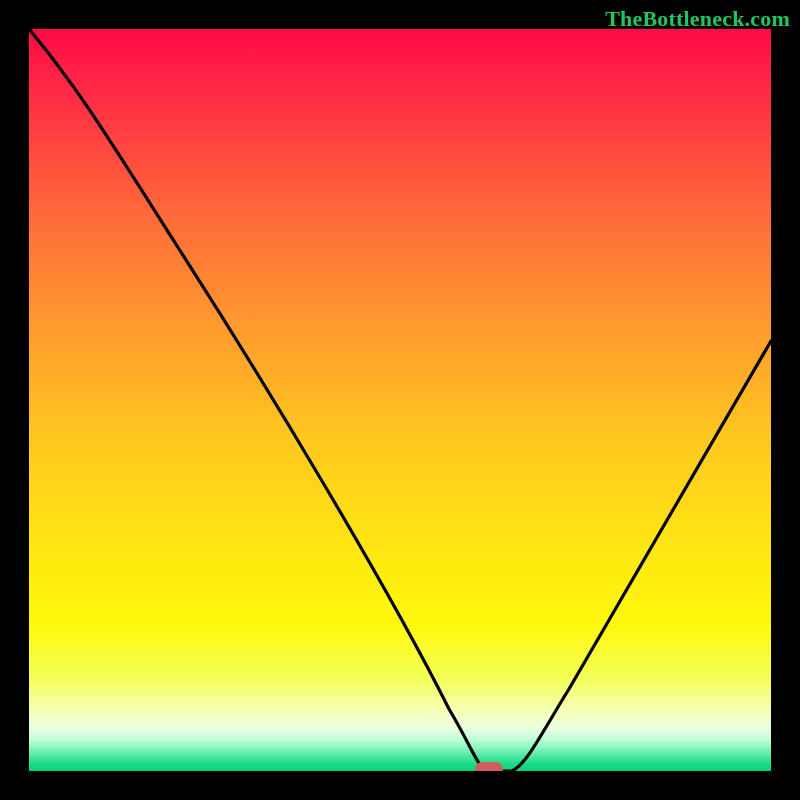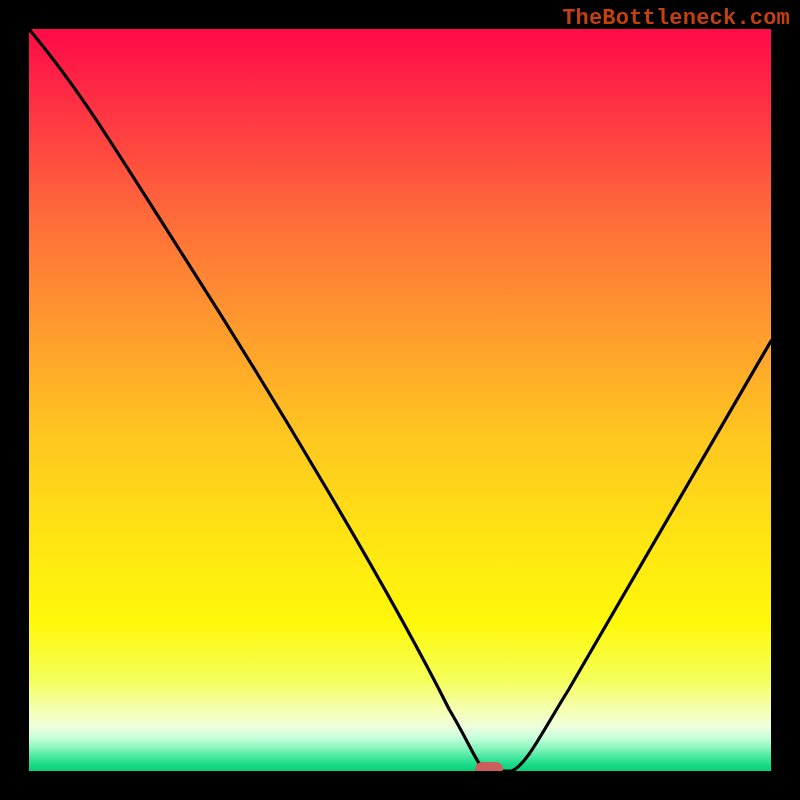--- a/index.html
+++ b/index.html
@@ -13,24 +13,24 @@
   .container {
     position: relative;
     width: 800px;
     height: 800px;
     background: #000000;
   }
   .watermark {
     position: absolute;
     top: 6px;
     right: 10px;
-    font-family: Liberation Mono, monospace;
+    font-family: Liberation Serif, serif;
     font-size: 22px;
     font-weight: 600;
-    color: #c2410c;
+    color: #22c55e;
     letter-spacing: 0.2px;
     z-index: 20;
   }
   .plot-area {
     position: absolute;
     left: 29px;
     top: 29px;
     width: 742px;
     height: 742px;
     overflow: hidden;

